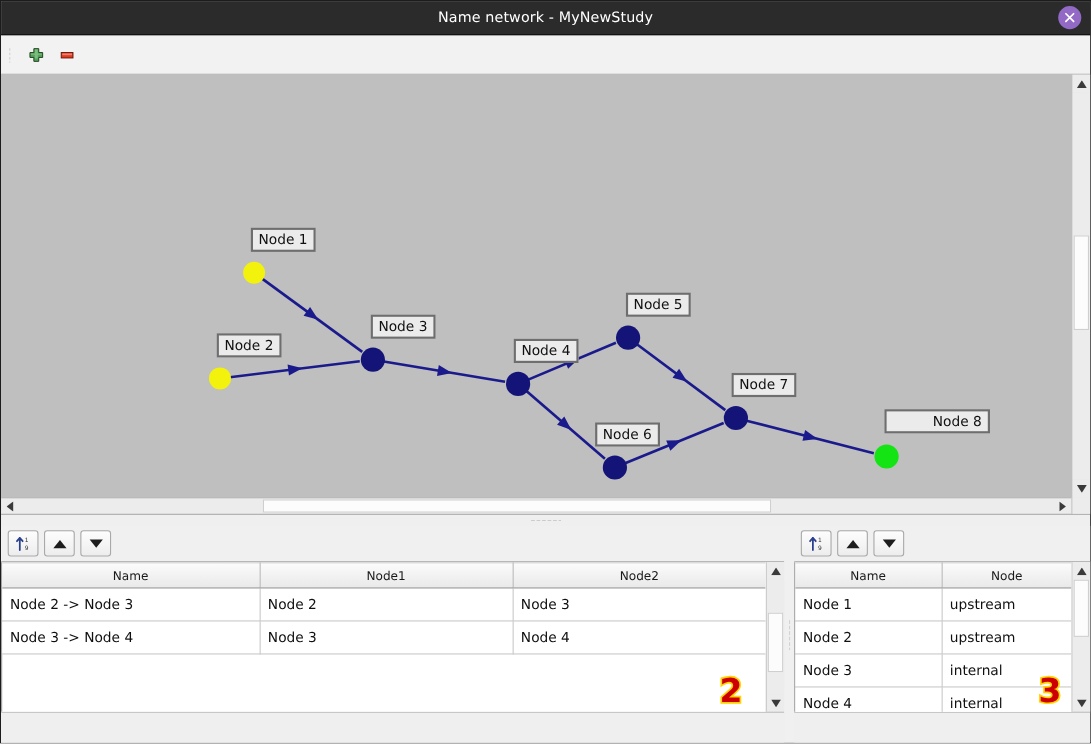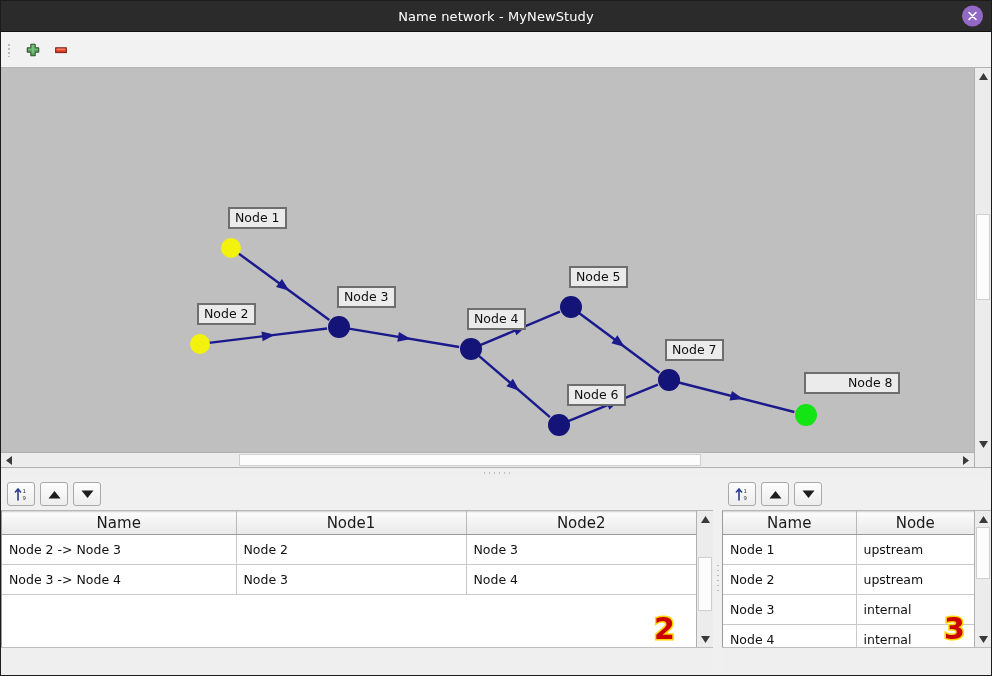--- a/index.html
+++ b/index.html
@@ -231,21 +231,21 @@
     font-size: 12.5px;
     color: #101010;
   }
   table.grid th {
     height: 23px;
     background: linear-gradient(#fbfbfb, #e9e9e9);
     border-right: 1px solid #b9b9b9;
     border-bottom: 1px solid #9a9a9a;
     border-top: 1px solid #d8d8d8;
     font-weight: normal;
-    font-size: 15px;
+    font-size: 11px;
     text-align: center;
     color: #1a1a1a;
     padding: 0 4px;
   }
   table.grid td {
     height: 30px;
     background: #ffffff;
     border-right: 1px solid #c9c9c9;
     border-bottom: 1px solid #c9c9c9;
     padding: 0 7px;
@@ -329,21 +329,21 @@
               <circle cx="668" cy="312" r="11" fill="#141478"></circle>
               <circle cx="805" cy="347" r="11" fill="#14e414"></circle>
             </g>
         </svg>
         <div id="label-layer">
             <div class="node-label" style="left: 227px; top: 139px;">Node 1</div>
             <div class="node-label" style="left: 196px; top: 235px;">Node 2</div>
             <div class="node-label" style="left: 336px; top: 218px;">Node 3</div>
             <div class="node-label" style="left: 466px; top: 240px;">Node 4</div>
             <div class="node-label" style="left: 568px; top: 198px;">Node 5</div>
-            <div class="node-label" style="left: 566px; top: 316px;">Node 6</div>
+            <div class="node-label" style="left: 540px; top: 316px;">Node 6</div>
             <div class="node-label" style="left: 664px; top: 271px;">Node 7</div>
             <div class="node-label" style="left: 803px; top: 304px; padding-left: 42px;">Node 8</div>
           </div>
 
       </div>
       <div class="hscroll">
         <div class="sb-arrow">
           <svg width="7" height="9" viewBox="0 0 7 9">
             <path d="M6,0 L0,4.5 L6,9 z" fill="#3a3a3a"></path>
           </svg>

